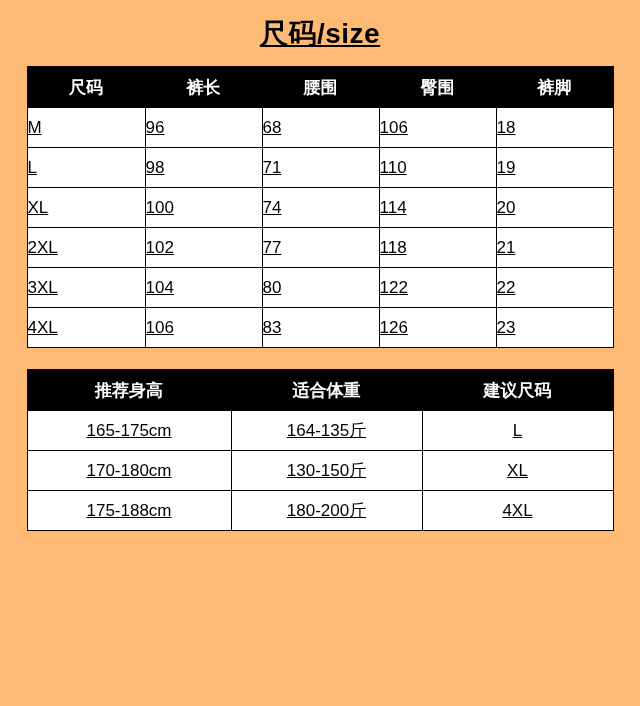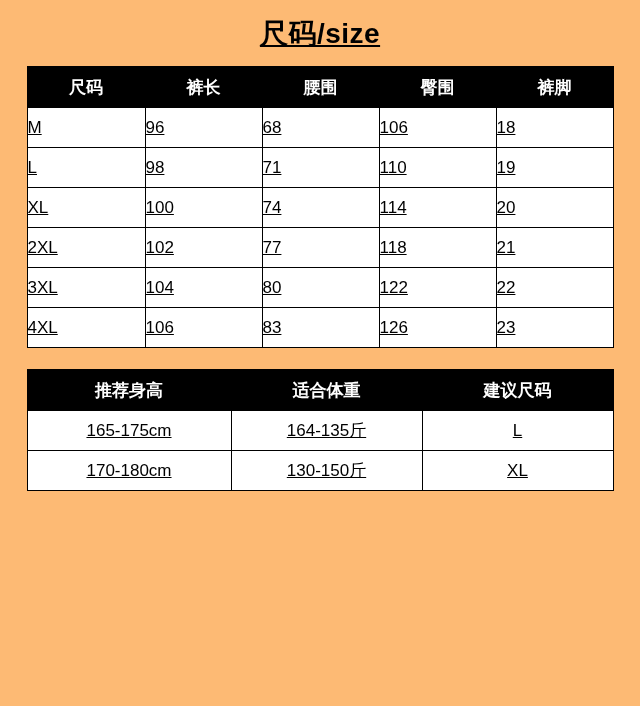--- a/index.html
+++ b/index.html
@@ -180,16 +180,21 @@
       <tr>
         <td>165-175cm</td>
         <td>164-135斤</td>
         <td>L</td>
       </tr>
       <tr>
         <td>170-180cm</td>
         <td>130-150斤</td>
         <td>XL</td>
       </tr>
+      <tr>
+        <td>175-188cm</td>
+        <td>180-200斤</td>
+        <td>4XL</td>
+      </tr>
     </tbody>
   </table>
 
 </div>
 
 </body></html>

